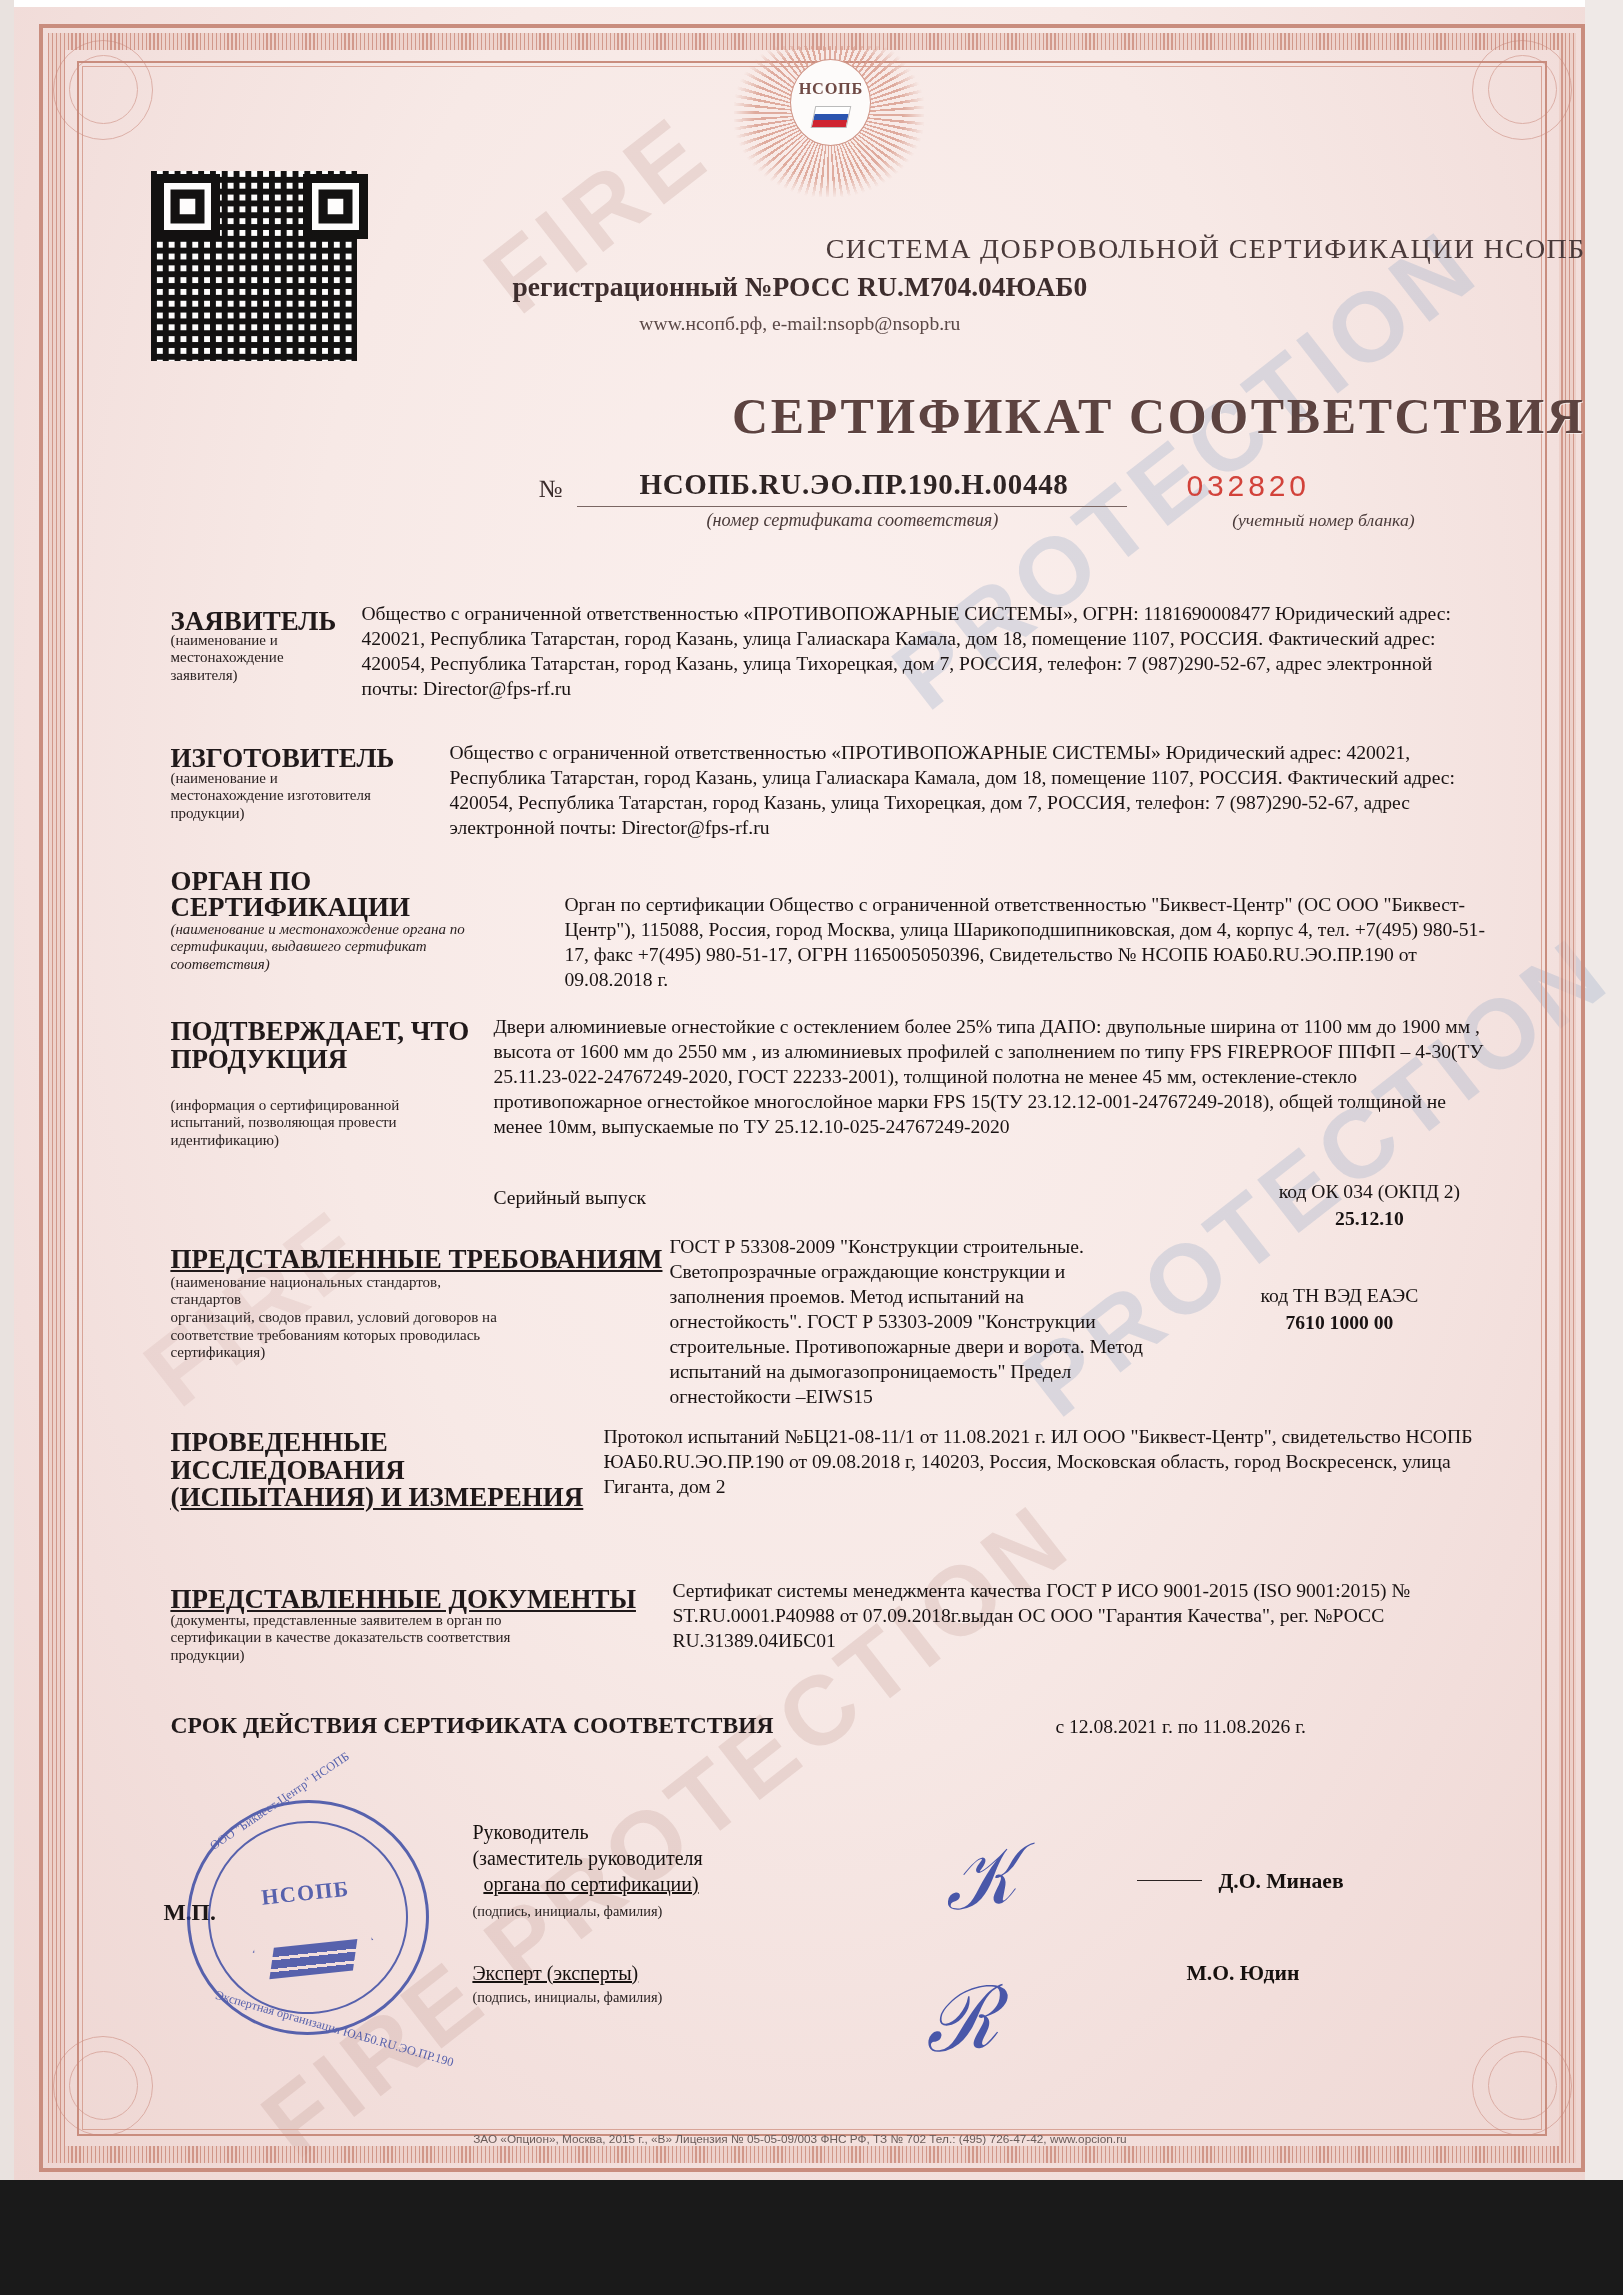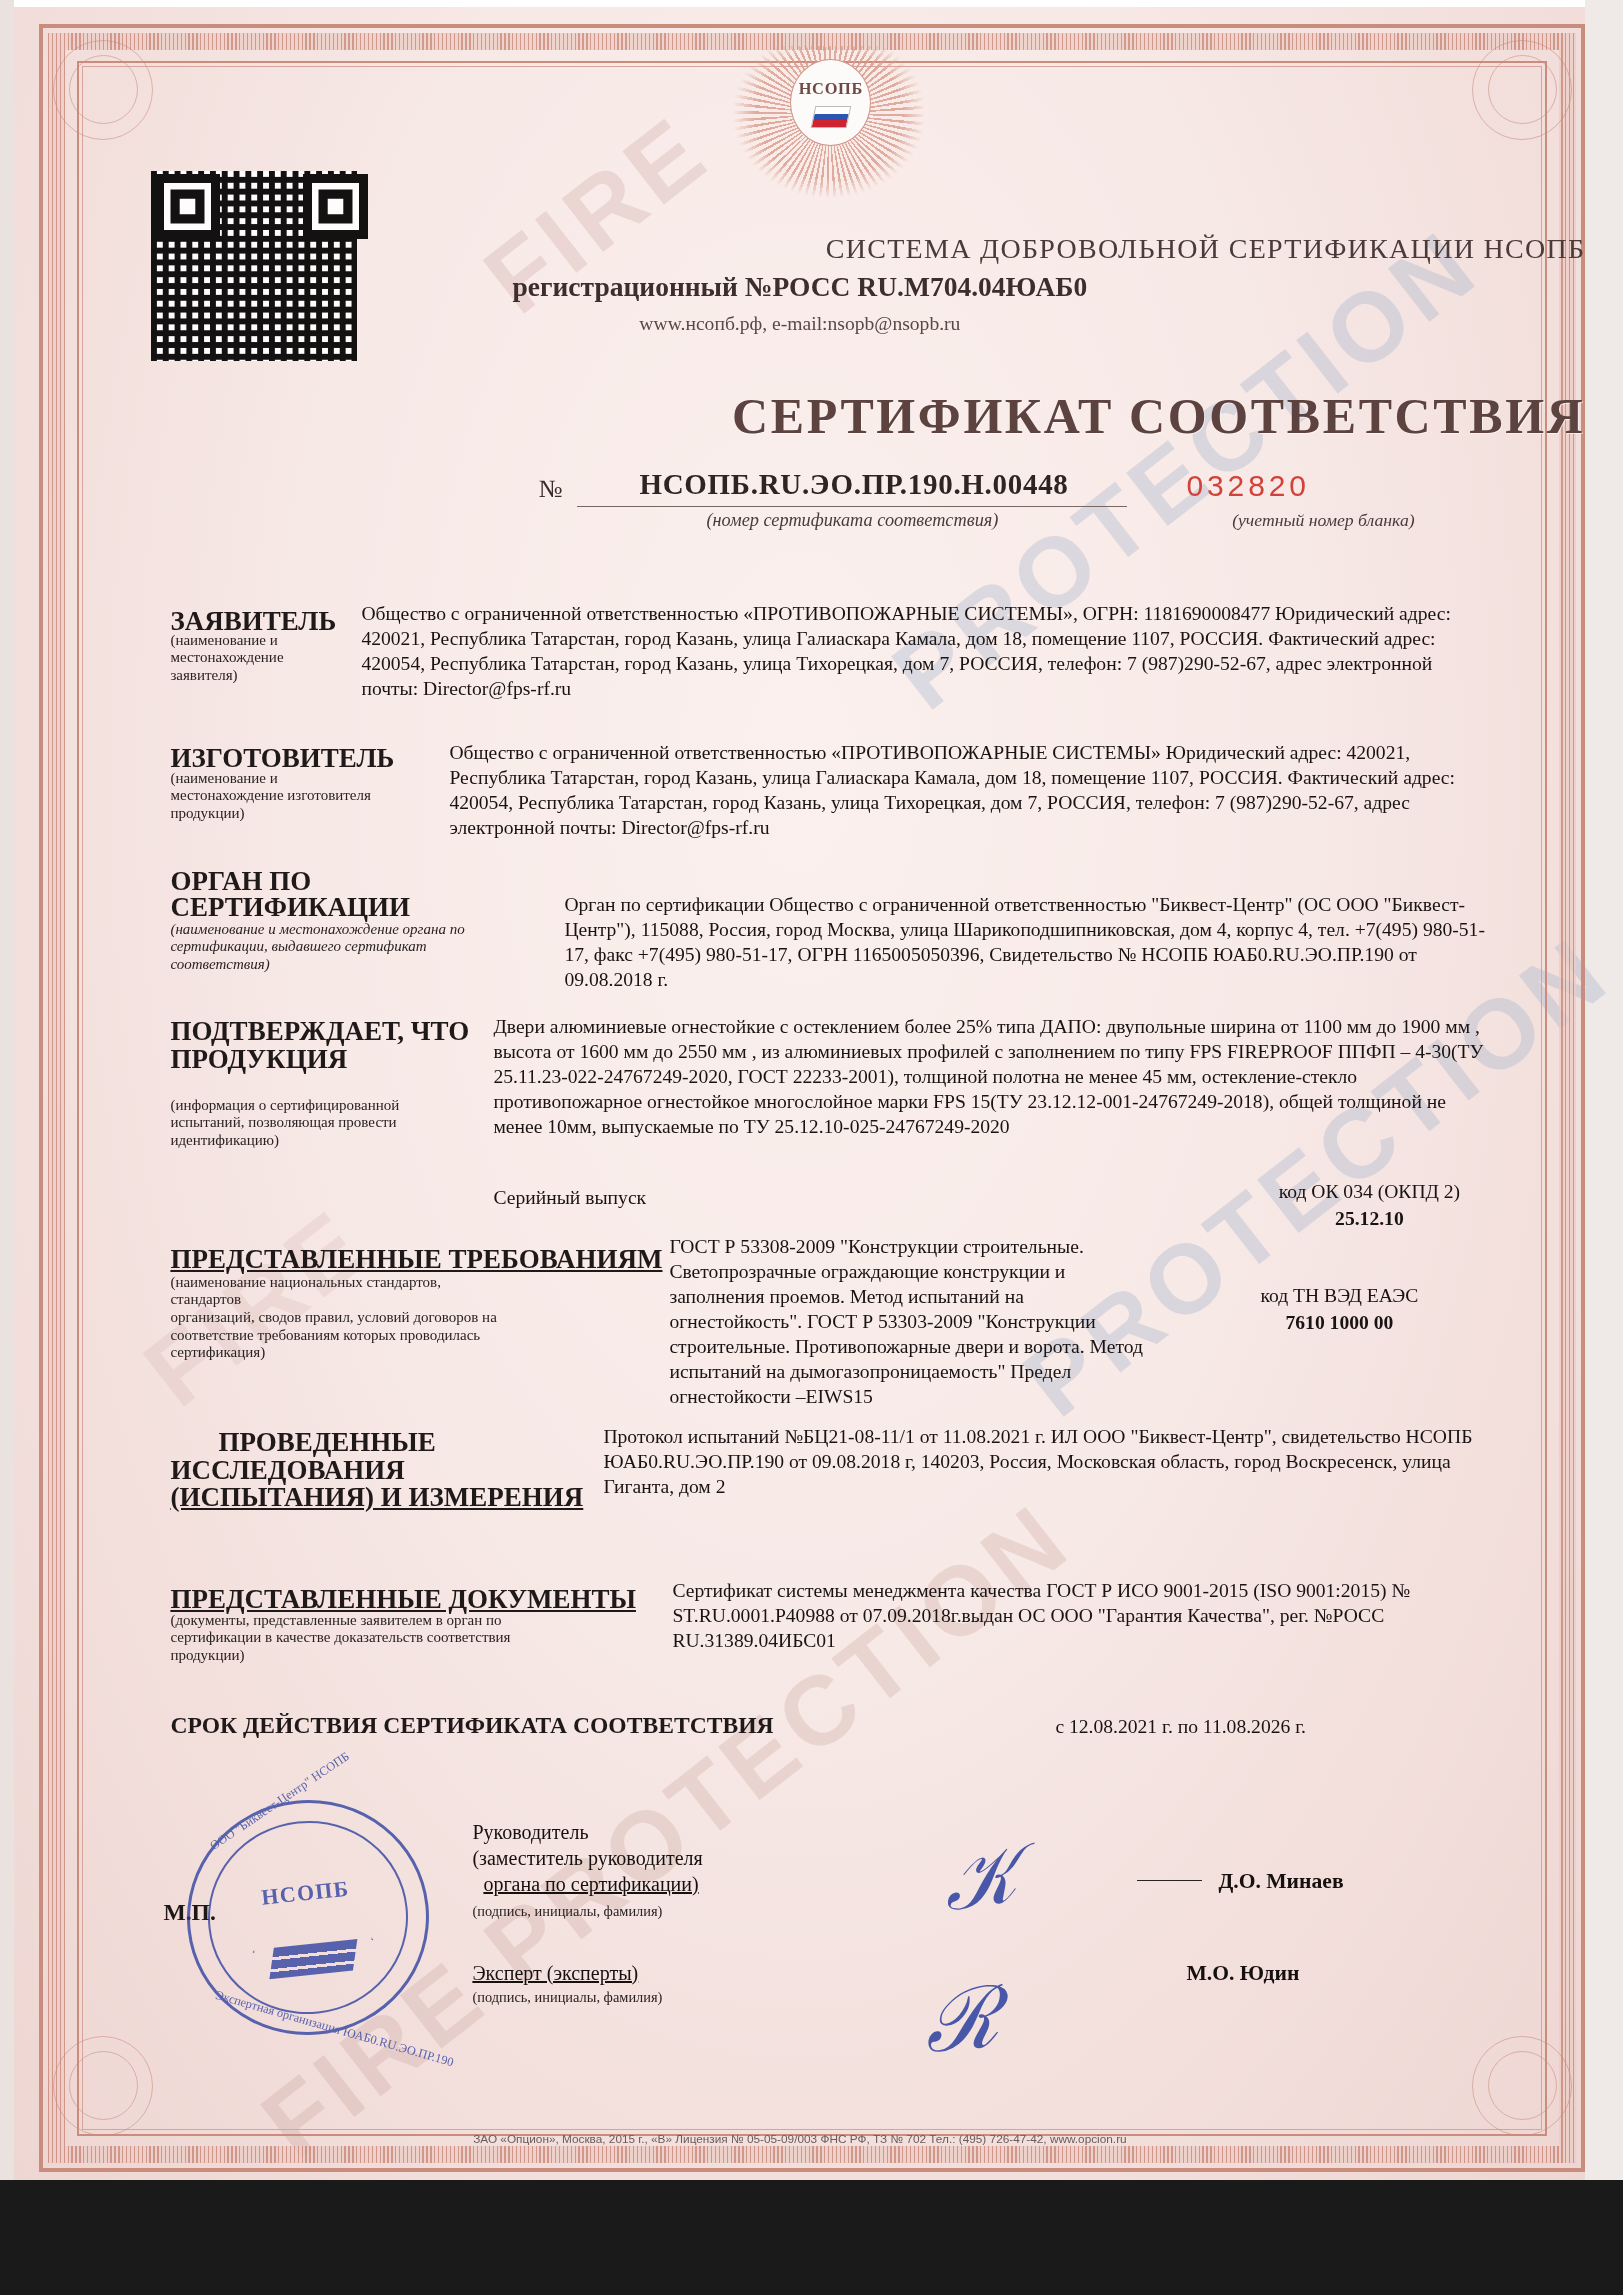--- a/index.html
+++ b/index.html
@@ -455,21 +455,21 @@
     <div class="code-right" style="left:1224px; top:1199px; width:262px; font-weight:bold;">25.12.10</div>
 
     <div class="lbl" style="left:156px; top:1237px; text-decoration:underline;">ПРЕДСТАВЛЕННЫЕ ТРЕБОВАНИЯМ</div>
     <div class="sub" style="left:156px; top:1267px; width:340px; white-space:pre-line;">(наименование национальных стандартов, стандартов
 организаций,  сводов правил, условий договоров на
 соответствие требованиям которых проводилась сертификация)</div>
     <div class="val" style="left:655px; top:1227px; width:484px;">ГОСТ Р 53308-2009 "Конструкции строительные. Светопрозрачные ограждающие конструкции и заполнения проемов. Метод испытаний на огнестойкость". ГОСТ Р 53303-2009 "Конструкции строительные. Противопожарные двери и ворота. Метод испытаний на дымогазопроницаемость" Предел огнестойкости –EIWS15</div>
     <div class="code-right" style="left:1181px; top:1276px; width:288px;">код ТН ВЭД ЕАЭС</div>
     <div class="code-right" style="left:1181px; top:1303px; width:288px; font-weight:bold;">7610 1000 00</div>
 
-    <div class="lbl" style="left:156px; top:1420px;margin-left:48px;">ПРОВЕДЕННЫЕ</div>
+    <div class="lbl" style="left:156px; top:1420px;">ПРОВЕДЕННЫЕ</div>
     <div class="lbl" style="left:156px; top:1448px;">ИССЛЕДОВАНИЯ</div>
     <div class="lbl" style="left:156px; top:1475px; text-decoration:underline;">(ИСПЫТАНИЯ) И ИЗМЕРЕНИЯ</div>
     <div class="val" style="left:589px; top:1417px; width:884px;">Протокол испытаний №БЦ21-08-11/1  от 11.08.2021 г. ИЛ ООО "Биквест-Центр", свидетельство НСОПБ ЮАБ0.RU.ЭО.ПР.190 от 09.08.2018 г, 140203, Россия, Московская область, город Воскресенск, улица Гиганта, дом 2</div>
 
     <div class="lbl" style="left:156px; top:1577px; text-decoration:underline;">ПРЕДСТАВЛЕННЫЕ ДОКУМЕНТЫ</div>
     <div class="sub" style="left:156px; top:1605px; width:458px; white-space:pre-line;">(документы, представленные заявителем в орган по
 сертификации в качестве доказательств соответствия
 продукции)</div>
     <div class="val" style="left:658px; top:1571px; width:818px;">Сертификат системы менеджмента качества ГОСТ Р ИСО 9001-2015 (ISO 9001:2015)  № ST.RU.0001.Р40988 от 07.09.2018г.выдан ОС ООО "Гарантия Качества", рег. №РОСС RU.31389.04ИБС01</div>
 

